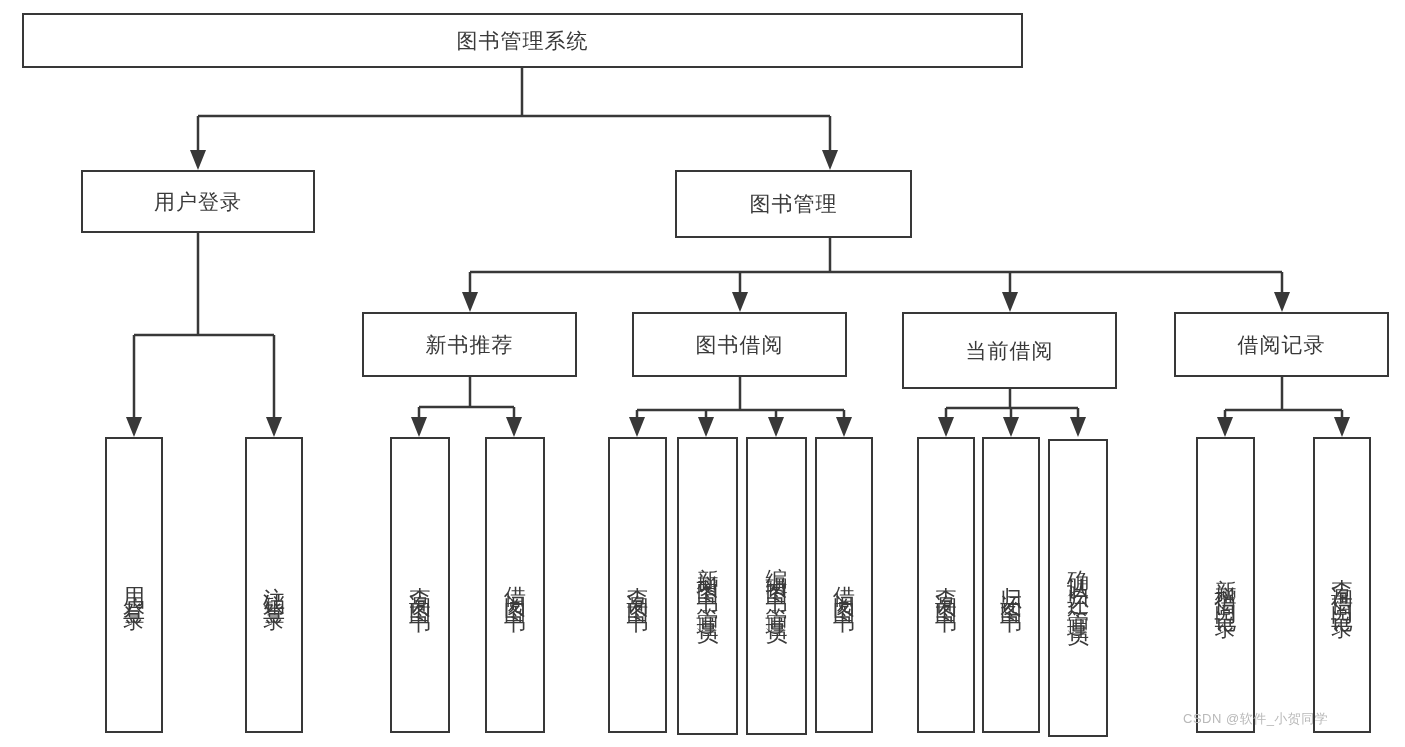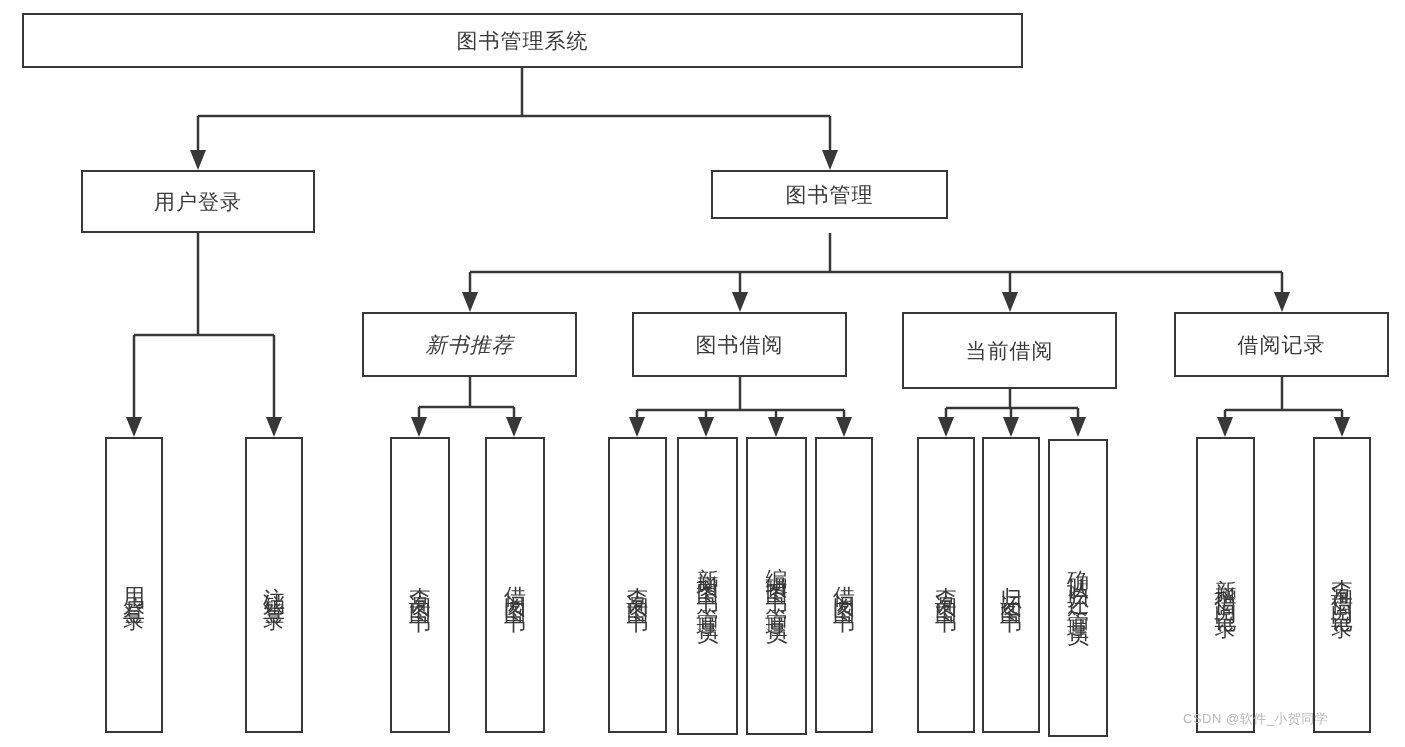--- a/index.html
+++ b/index.html
@@ -117,23 +117,23 @@
     <g>
       <path class="edge" d="M1282,377 V410 M1225,410 H1342 M1225,410 V420 M1342,410 V420"></path>
       <path class="arrow" d="M1217,417 L1233,417 L1225,437 Z"></path>
       <path class="arrow" d="M1334,417 L1350,417 L1342,437 Z"></path>
     </g>
   </svg>
 
   <div class="node node-h" style="left:22px; top:13px; width:1001px; height:55px;">图书管理系统</div>
 
   <div class="node node-h" style="left:81px; top:170px; width:234px; height:63px;">用户登录</div>
-  <div class="node node-h" style="left:711px; top:170px; width:237px; height:49px;">图书管理</div>
+  <div class="node node-h" style="left:675px; top:170px; width:237px; height:68px;">图书管理</div>
 
-  <div class="node node-h" style="left:362px; top:312px; width:215px; height:65px;font-style:italic;">新书推荐</div>
+  <div class="node node-h" style="left:362px; top:312px; width:215px; height:65px;">新书推荐</div>
   <div class="node node-h" style="left:632px; top:312px; width:215px; height:65px;">图书借阅</div>
   <div class="node node-h" style="left:902px; top:312px; width:215px; height:77px;">当前借阅</div>
   <div class="node node-h" style="left:1174px; top:312px; width:215px; height:65px;">借阅记录</div>
 
   <div class="node node-v" style="left:105px; top:437px; width:58px; height:296px;">
     <span>用户登录</span>
   </div>
   <div class="node node-v" style="left:245px; top:437px; width:58px; height:296px;">
     <span>注销登录</span>
   </div>

